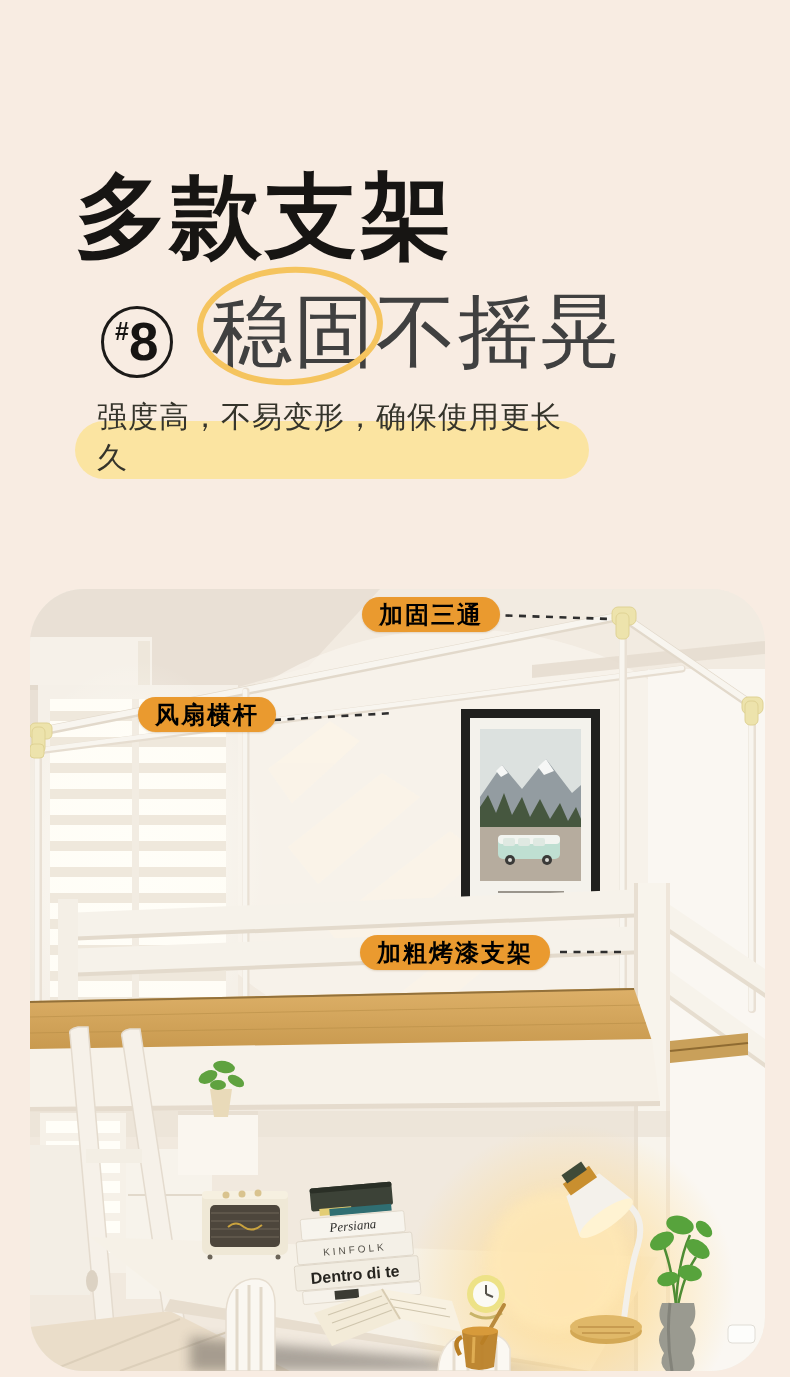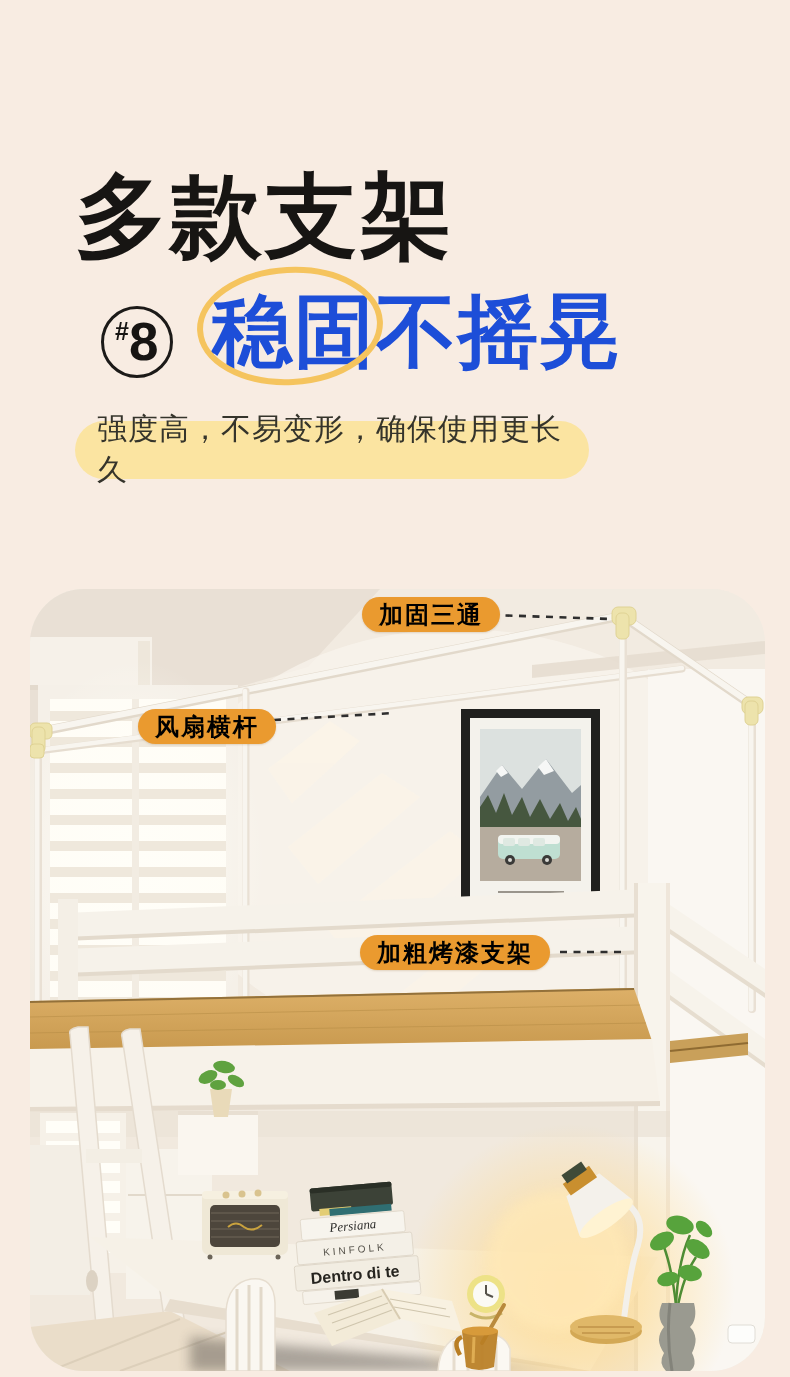--- a/index.html
+++ b/index.html
@@ -8,37 +8,37 @@
 
   
   .hero-title1{position:absolute;left:75px;top:168px;font-size:92px;line-height:1.05;
     font-weight:900;color:#171513;letter-spacing:3px;white-space:nowrap;}
   .hero-row2{position:absolute;left:0;top:288px;width:100%;height:110px;}
   .badge-circle{position:absolute;left:101px;top:18px;width:72px;height:72px;border:3px solid #1c1a18;
     border-radius:50%;box-sizing:border-box;}
   .badge-hash{position:absolute;left:11px;top:8px;font-size:25px;font-weight:700;color:#171513;}
   .badge-num{position:absolute;left:25px;top:2px;font-size:53px;font-weight:800;color:#171513;}
   .hero-title2{position:absolute;left:212px;top:0px;font-size:80px;line-height:1.1;
-    font-weight:700;color:#1d4ed8;letter-spacing:2px;white-space:nowrap;}
+    font-weight:400;color:#404040;letter-spacing:2px;white-space:nowrap;}
   .highlight-ellipse{position:absolute;left:192px;top:-26px;pointer-events:none;}
 
   
   .subtitle-bar{position:absolute;left:75px;top:421px;width:514px;height:58px;background:#FBE4A1;
-    border-radius:29px;display:flex;align-items:center;font-family:Liberation Serif, serif;}
+    border-radius:29px;display:flex;align-items:flex-end;font-family:Liberation Serif, serif;}
   .subtitle-bar span{padding-left:22px;font-size:30px;color:#35342B;letter-spacing:1px;}
 
   
   .photo{position:absolute;left:30px;top:589px;width:735px;height:782px;border-radius:54px;
     overflow:hidden;background:#F2EBE1;}
   .photo svg{position:absolute;left:0;top:0;}
   .tag{position:absolute;background:#EA9A2F;color:#000000;font-weight:800;font-size:24px;
     line-height:31px;padding:2px 17px;border-radius:999px;letter-spacing:2px;white-space:nowrap;
     box-shadow:0 1px 2px rgba(120,70,0,.18);}
   .tag1{left:332px;top:8px;}
-  .tag2{left:108px;top:120px;}
+  .tag2{left:108px;top:108px;}
   .tag3{left:330px;top:346px;text-align:right;}
 </style>
 </head>
 <body>
 
 <div class="page">
 
   <div class="hero-title1">多款支架</div>
 
   <div class="hero-row2">

